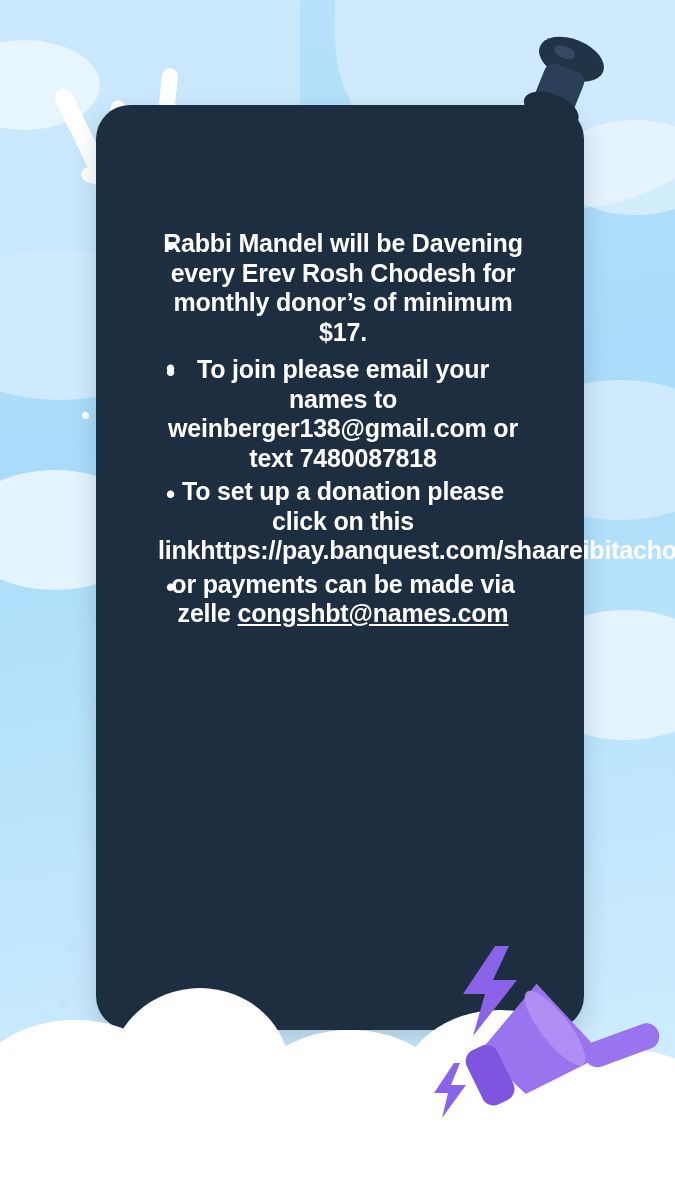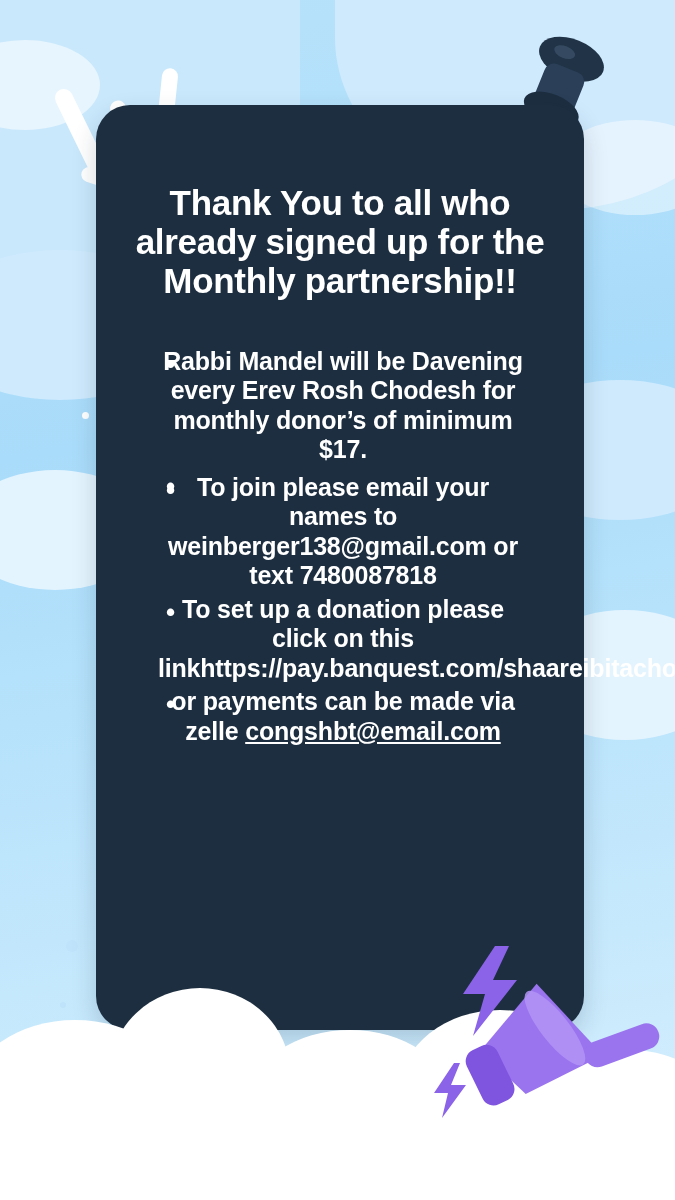--- a/index.html
+++ b/index.html
@@ -206,42 +206,41 @@
         <rect x="44" y="36" width="42" height="44" rx="10" fill="#2b4058"></rect>
         <ellipse cx="65" cy="80" rx="29" ry="15" fill="#1d2e40"></ellipse>
         <polygon points="65,80 75,80 67,132 63,132" fill="#243a50"></polygon>
         <ellipse cx="56" cy="22" rx="11" ry="6" fill="#3b5066" opacity="0.8"></ellipse>
       </g>
     </svg>
   </div>
 
   <div class="card">
     <div class="card-inner">
-      <h1 class="headline">Thank You to all who already signed up for the Monthly partnership!!</h1>
 
       <ul class="bullets">
         <li>
           <span class="bullet-dot">•</span>
           <span>Rabbi Mandel will be Davening every Erev Rosh Chodesh for monthly donor’s of minimum $17.</span>
         </li>
         <li>
           <span class="bullet-dot">•</span>
         </li>
         <li>
           <span class="bullet-dot">•</span>
           <span>To join please email your names to weinberger138@gmail.com or text 7480087818</span>
         </li>
         <li>
           <span class="bullet-dot">•</span>
           <span>To set up a donation please click on this linkhttps://pay.banquest.com/shaareibitachon</span>
         </li>
         <li>
           <span class="bullet-dot">•</span>
           <span>or payments can be made via zelle</span>
-          <span class="u">congshbt@email.com</span>
+          <span class="u">congshbt@names.com</span>
         </li>
       </ul>
     </div>
   </div>
 
   <div class="bottom-cloud">
     <div class="lobe" style="left:-30px; top:50px; width:210px; height:150px;"></div>
     <div class="lobe" style="left:110px; top:18px; width:180px; height:170px;"></div>
     <div class="lobe" style="left:250px; top:60px; width:200px; height:140px;"></div>
     <div class="lobe" style="left:400px; top:40px; width:200px; height:160px;"></div>

